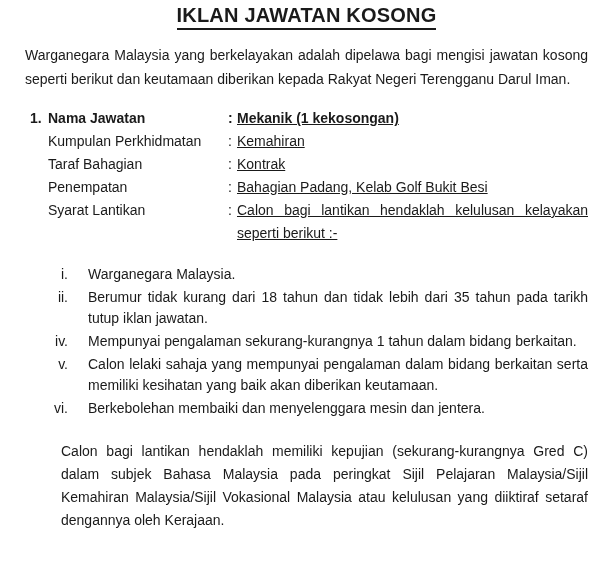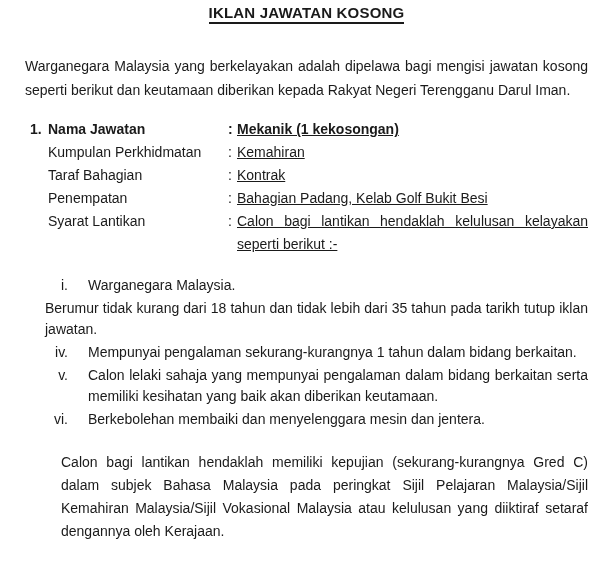--- a/index.html
+++ b/index.html
@@ -21,28 +21,28 @@
     height: 568px;
     padding: 4px 12px 0 25px;
     overflow: hidden;
   }
   .title-wrap {
     text-align: center;
   }
   .doc-title {
     display: inline-block;
     margin: 0;
-    font-size: 15px;
+    font-size: 20px;
     font-weight: bold;
     letter-spacing: 0.2px;
     border-bottom: 2px solid #1a1a1a;
     padding-bottom: 1px;
   }
   .intro {
-    margin: 30px 0 0 0;
+    margin: 13px 0 0 0;
     line-height: 24px;
     text-align: justify;
   }
   .job {
     margin-top: 16px;
     line-height: 23px;
   }
   .jrow { display: flex; }
   .jnum {
     flex: 0 0 18px;
@@ -142,20 +142,21 @@
   </div>
 
   <div class="reqs">
 
     <div class="req">
       <span class="rnum">i.</span>
       <span class="rtext">Warganegara Malaysia.</span>
     </div>
 
     <div class="req">
+      <span class="rnum">ii.</span>
       <span class="rtext">Berumur tidak kurang dari 18 tahun dan tidak lebih dari 35 tahun pada tarikh tutup iklan jawatan.</span>
     </div>
 
 
     <div class="req">
       <span class="rnum">iv.</span>
       <span class="rtext">Mempunyai pengalaman sekurang-kurangnya 1 tahun dalam bidang berkaitan.</span>
     </div>
 
     <div class="req">

